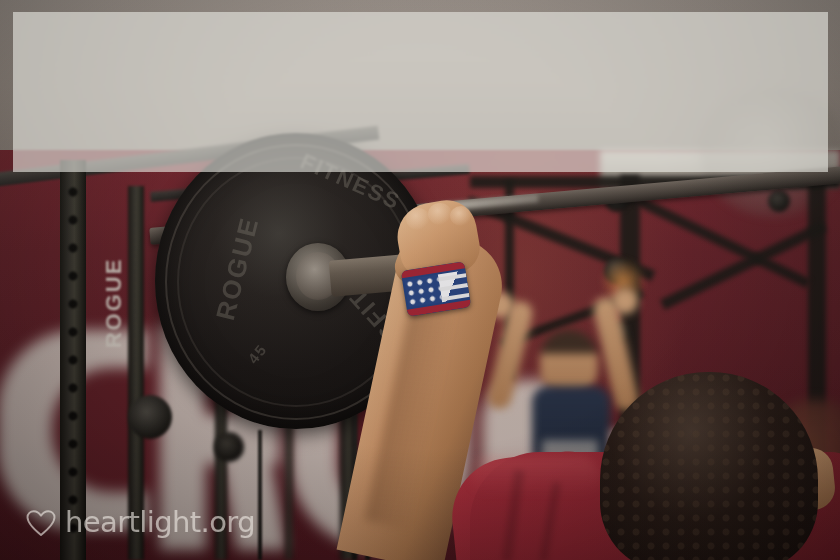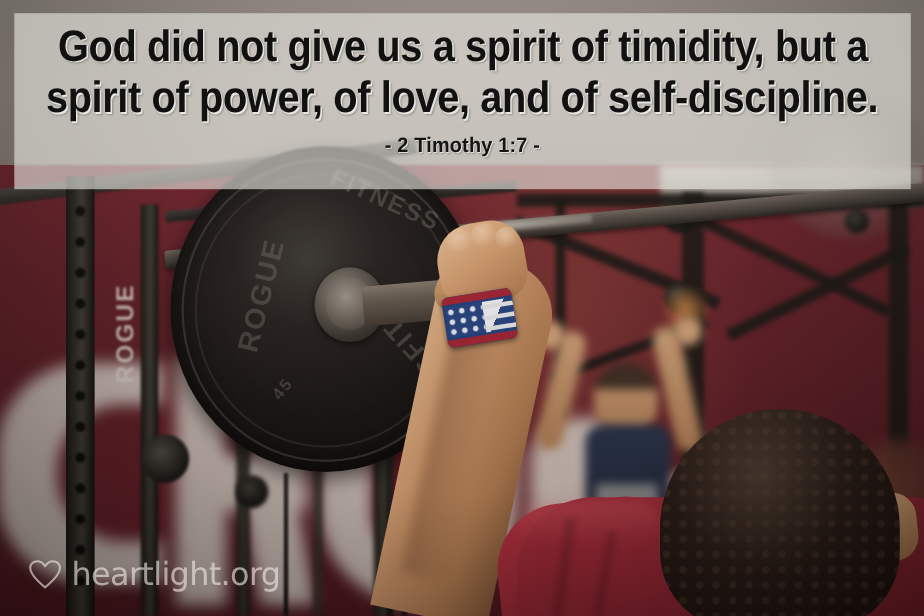--- a/index.html
+++ b/index.html
@@ -549,21 +549,21 @@
       1px 1px 0 rgba(245,245,240,0.8),
       1.8px 1.8px 1.5px rgba(60,60,55,0.35);
     transform: scaleX(0.95);
   }
 
   
   .watermark {
     position: absolute;
     left: 26px; top: 508px;
     display: flex;
-    align-items: center;
+    align-items: flex-end;
     gap: 9px;
     opacity: .62;
     filter: blur(0.6px);
   }
   .watermark svg { display: block; }
   .wm-text {
     font-family: "DejaVu Sans", sans-serif;
     font-size: 29px;
     color: #efeae4;
     letter-spacing: -0.6px;
@@ -680,25 +680,20 @@
     <div class="neck"></div>
     <div class="ear"></div>
     <div class="head"></div>
     <div class="hair-tex"></div>
 
     <div class="grade"></div>
     <div class="grade-warm"></div>
   </div>
 
   <div class="overlay-band"></div>
-  <div class="verse-block">
-    <div class="verse-line">God did not give us a spirit of timidity, but a</div>
-    <div class="verse-line">spirit of power, of love, and of self-discipline.</div>
-    <div class="verse-ref">- 2 Timothy 1:7 -</div>
-  </div>
 
   <div class="watermark">
     <span>
       <svg width="30" height="27" viewBox="0 0 30 27" aria-hidden="true">
         <path d="M15 25 C 4 16, 1.5 10, 1.5 7.2 C 1.5 3.6, 4.4 1.2, 7.8 1.2 C 10.7 1.2, 13.3 3.1, 15 5.6 C 16.7 3.1, 19.3 1.2, 22.2 1.2 C 25.6 1.2, 28.5 3.6, 28.5 7.2 C 28.5 10, 26 16, 15 25 Z" fill="none" stroke="#efeae4" stroke-width="1.9" stroke-linejoin="round"></path>
       </svg>
     </span>
     <span class="wm-text">heartlight.org</span>
   </div>
 

